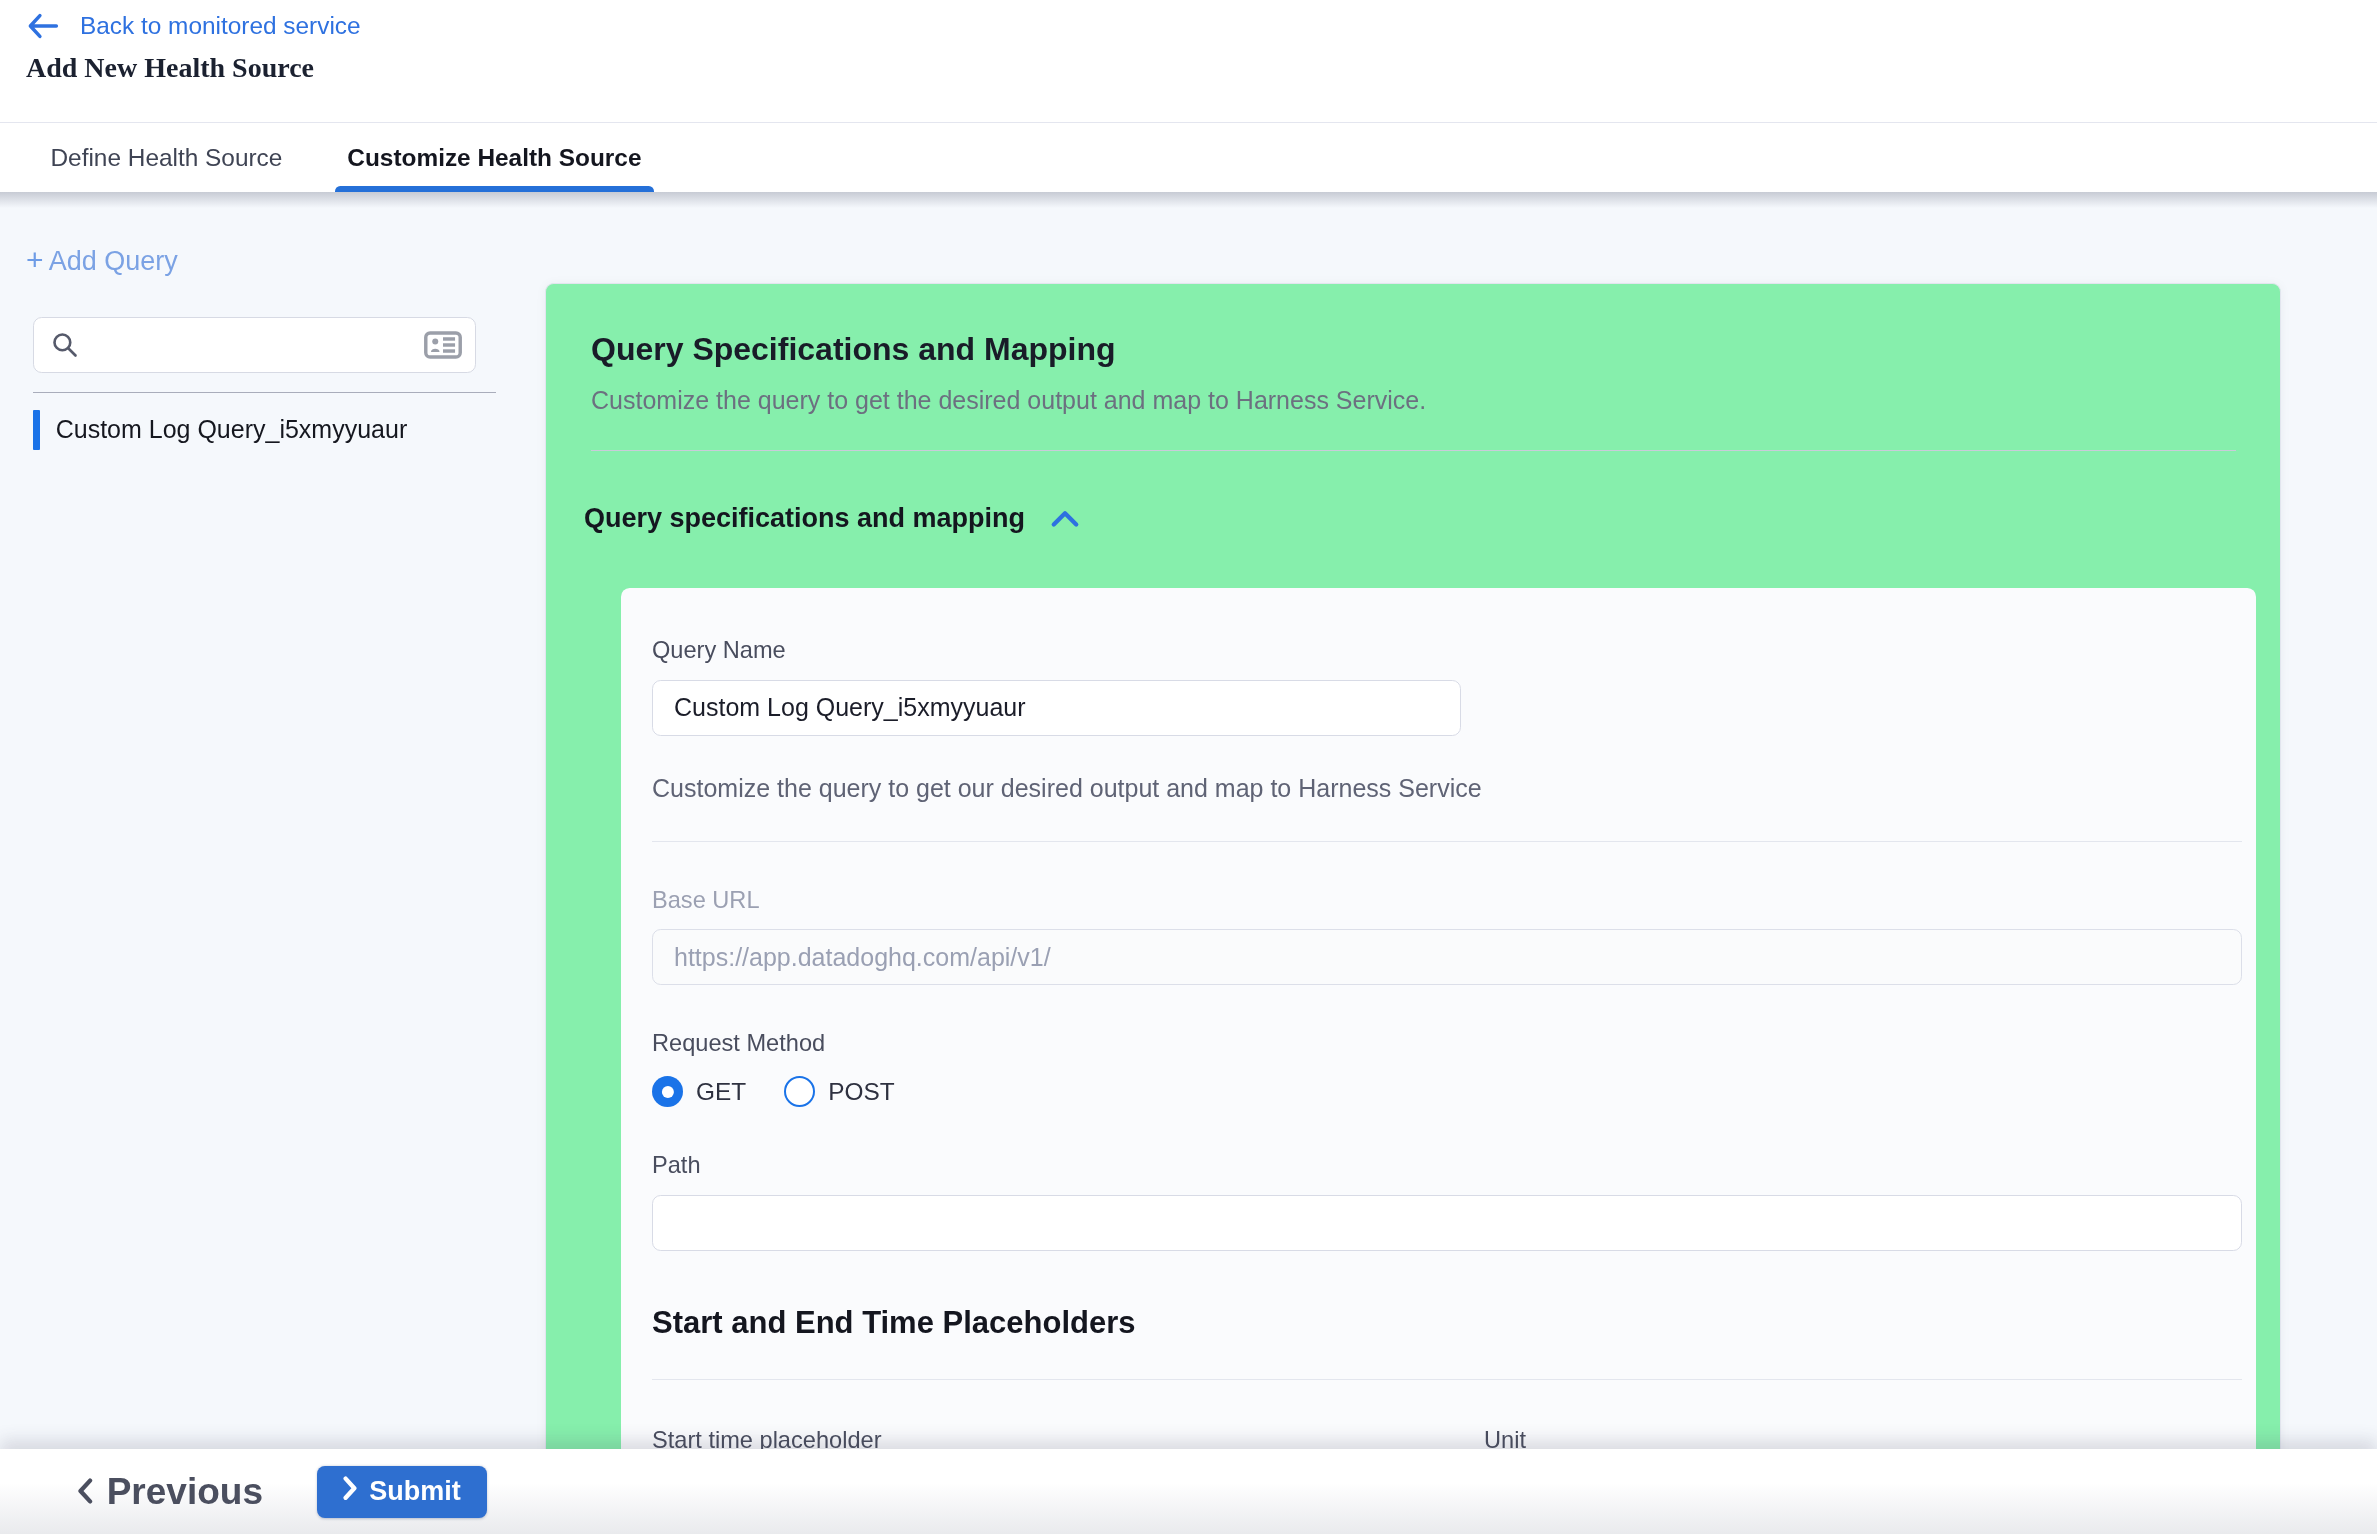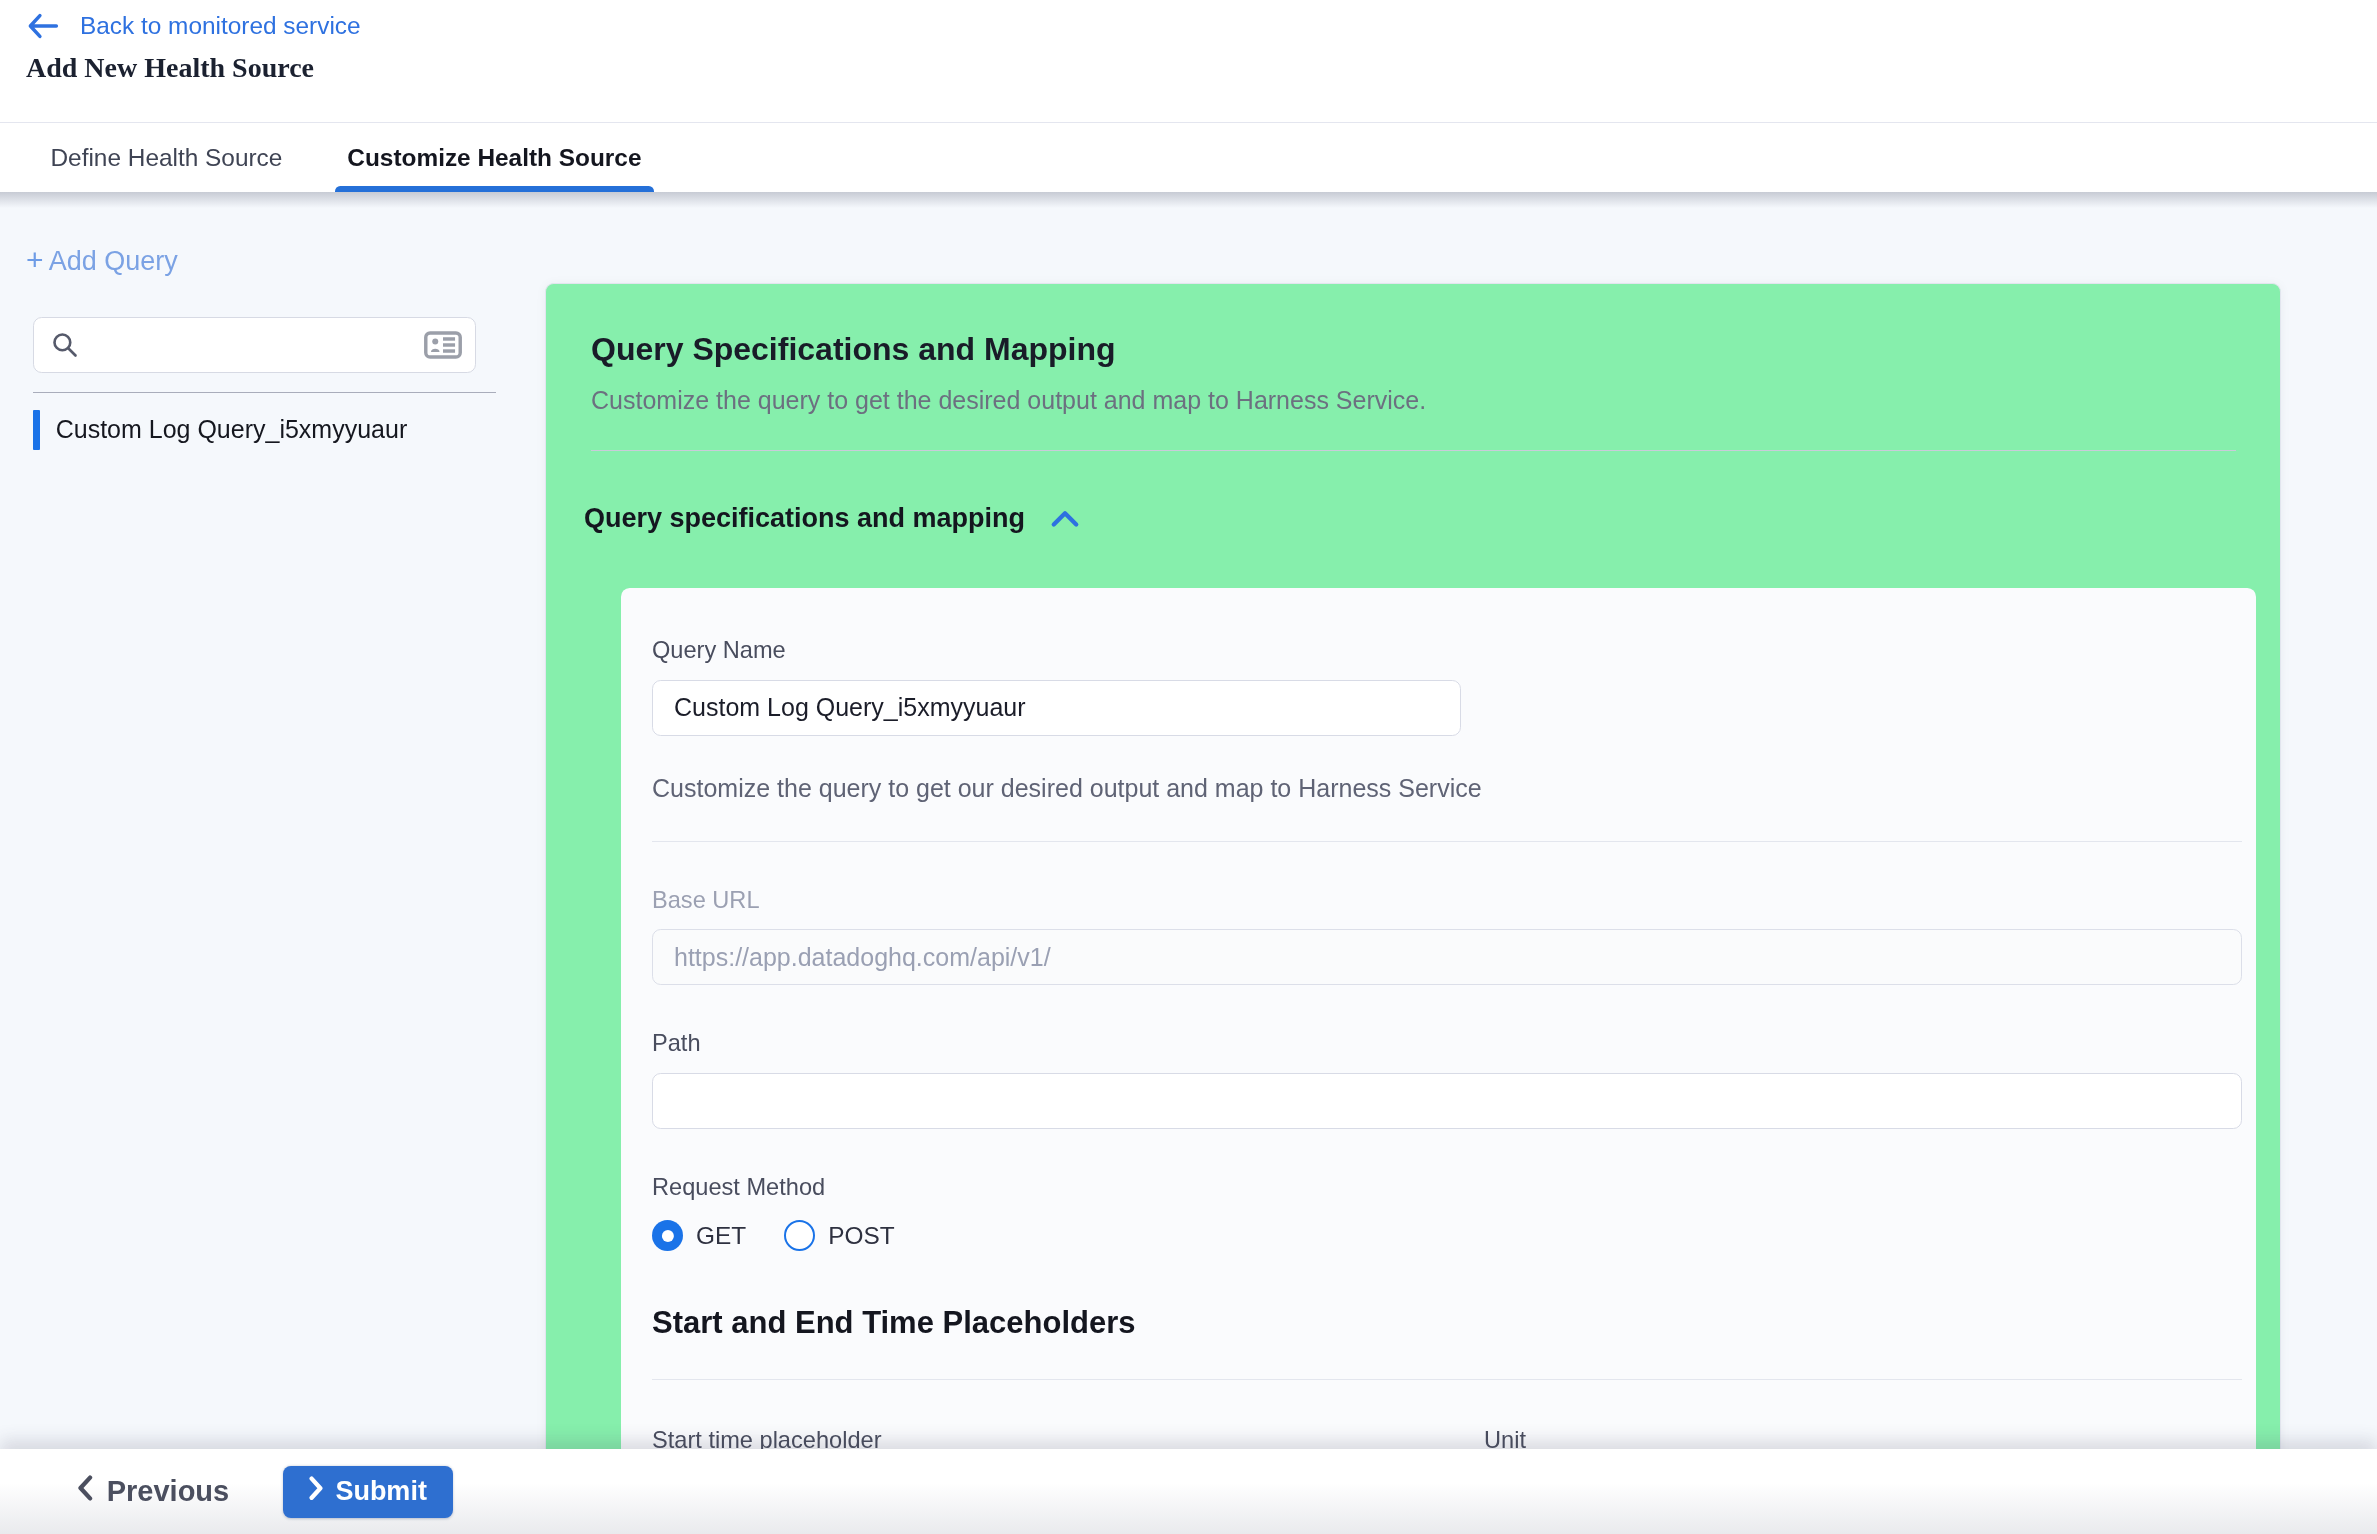--- a/index.html
+++ b/index.html
@@ -93,21 +93,21 @@
   .select-box { position: relative; height: 56px; border: 1.7px solid #d8dbe6; border-radius: 8.7px; background: #fff;
     display: flex; align-items: center; padding: 0 52px 0 21px; font-size: 25px; color: #15171f; cursor: pointer; }
   .select-box .chev { position: absolute; right: 19px; top: 50%; transform: translateY(-50%); line-height: 0; }
 
   
   .footer { position: absolute; left: 0; right: 0; bottom: 0; height: 85px; z-index: 6;
     background: linear-gradient(180deg, #ffffff 0%, #ffffff 40%, #e9eaed 100%);
     box-shadow: 0 -8.7px 15.7px rgba(60,65,85,0.16);
     display: flex; align-items: center; }
   .prev-btn { margin-left: 77px; display: flex; align-items: center; gap: 14px; background: none; border: none;
-    font-family: inherit; font-size: 29px; color: #4b4f5f; font-weight: 600; cursor: pointer; padding: 0; }
+    font-family: inherit; font-size: 37px; color: #4b4f5f; font-weight: 600; cursor: pointer; padding: 0; }
   .submit-btn { margin-left: 54px; height: 52px; padding: 12px 26px; background: #2e6fd0; border: none; border-radius: 7.9px;
     color: #fff; font-family: inherit; font-size: 27px; font-weight: 600; display: flex; align-items: center; gap: 12.2px; cursor: pointer;
     box-shadow: 0 0.9px 2.6px rgba(20,40,90,0.25); }
 </style>
 </head>
 <body>
 
 <div class="header">
   <div class="back-row">
     <span>
@@ -195,36 +195,36 @@
       <div class="helper-text">Customize the query to get our desired output and map to Harness Service</div>
 
       <hr class="panel-divider">
 
       <div class="mt-block">
         <div class="field-label muted">Base URL</div>
         <input class="text-input disabled w-full" type="text" disabled="" placeholder="https://app.datadoghq.com/api/v1/" style="">
       </div>
 
       <div class="mt-block">
-        <div class="field-label">Path</div>
-        <input class="text-input w-full" type="text" value="" style="">
-      </div>
-
-      <div class="mt-block">
         <div class="field-label">Request Method</div>
         <div class="radio-row">
           <div class="radio-opt">
             <span class="radio selected"></span>
             <span class="radio-label">GET</span>
           </div>
           <div class="radio-opt">
             <span class="radio unselected"></span>
             <span class="radio-label">POST</span>
           </div>
         </div>
+      </div>
+
+      <div class="mt-block">
+        <div class="field-label">Path</div>
+        <input class="text-input w-full" type="text" value="" style="">
       </div>
 
       <h3 class="sub-heading">Start and End Time Placeholders</h3>
       <hr class="panel-divider">
 
       <div class="row-2col">
         <div class="col-start">
           <div class="field-label">Start time placeholder</div>
           <input class="text-input w-full" type="text" value="" style="">
         </div>

